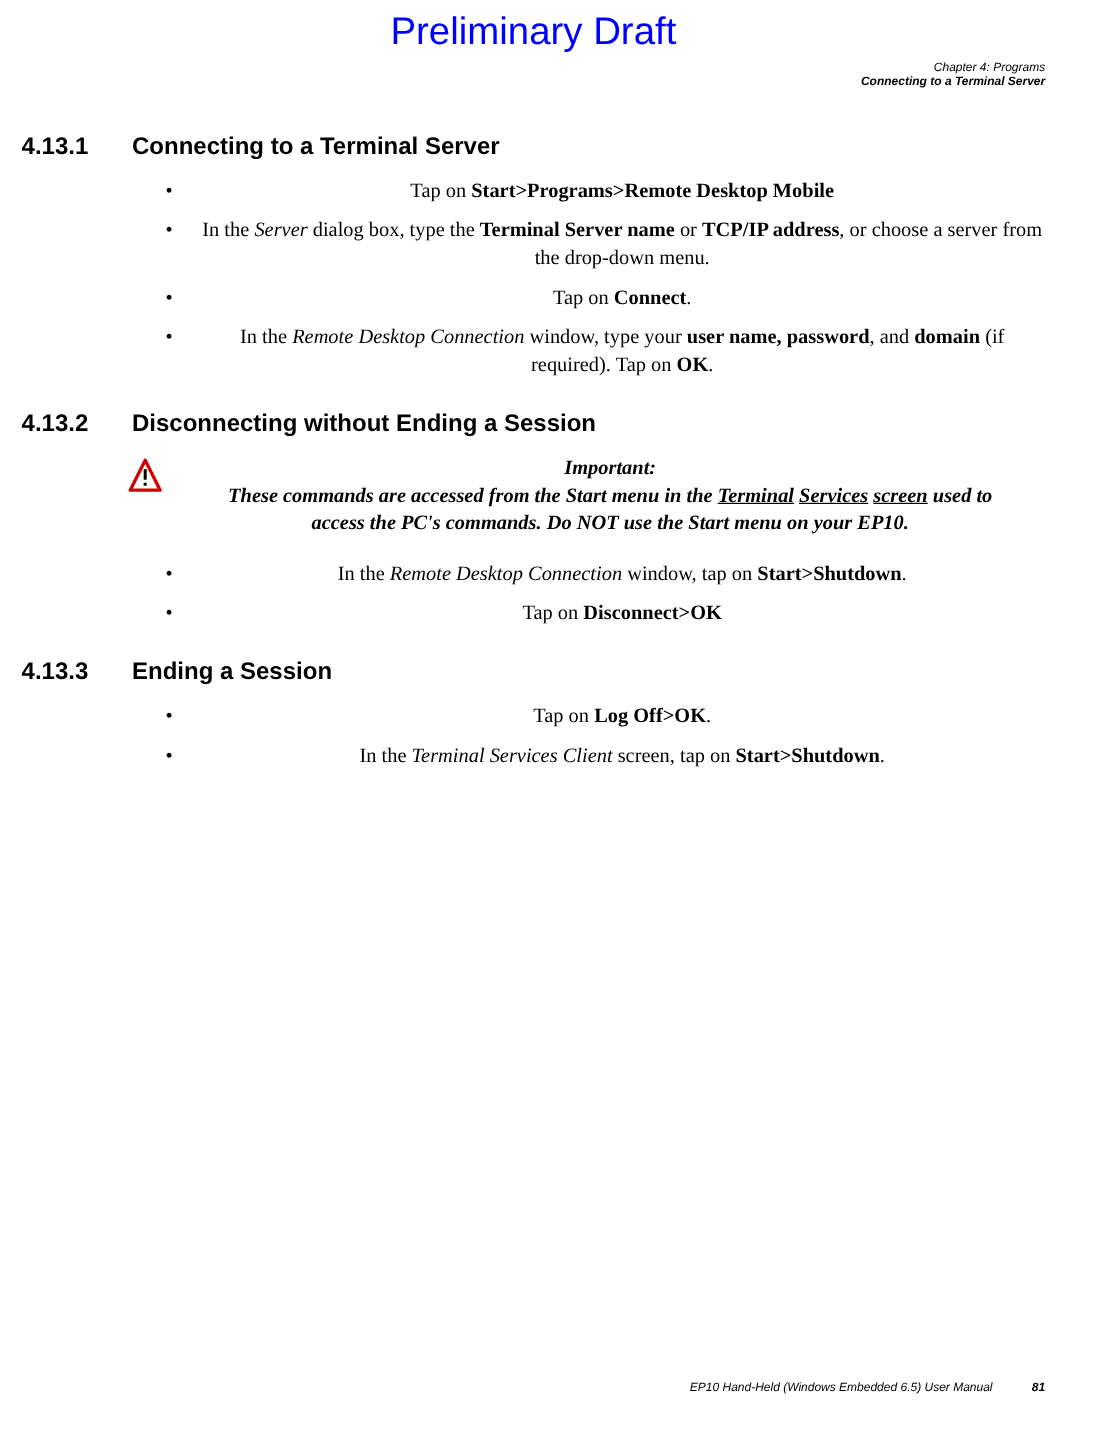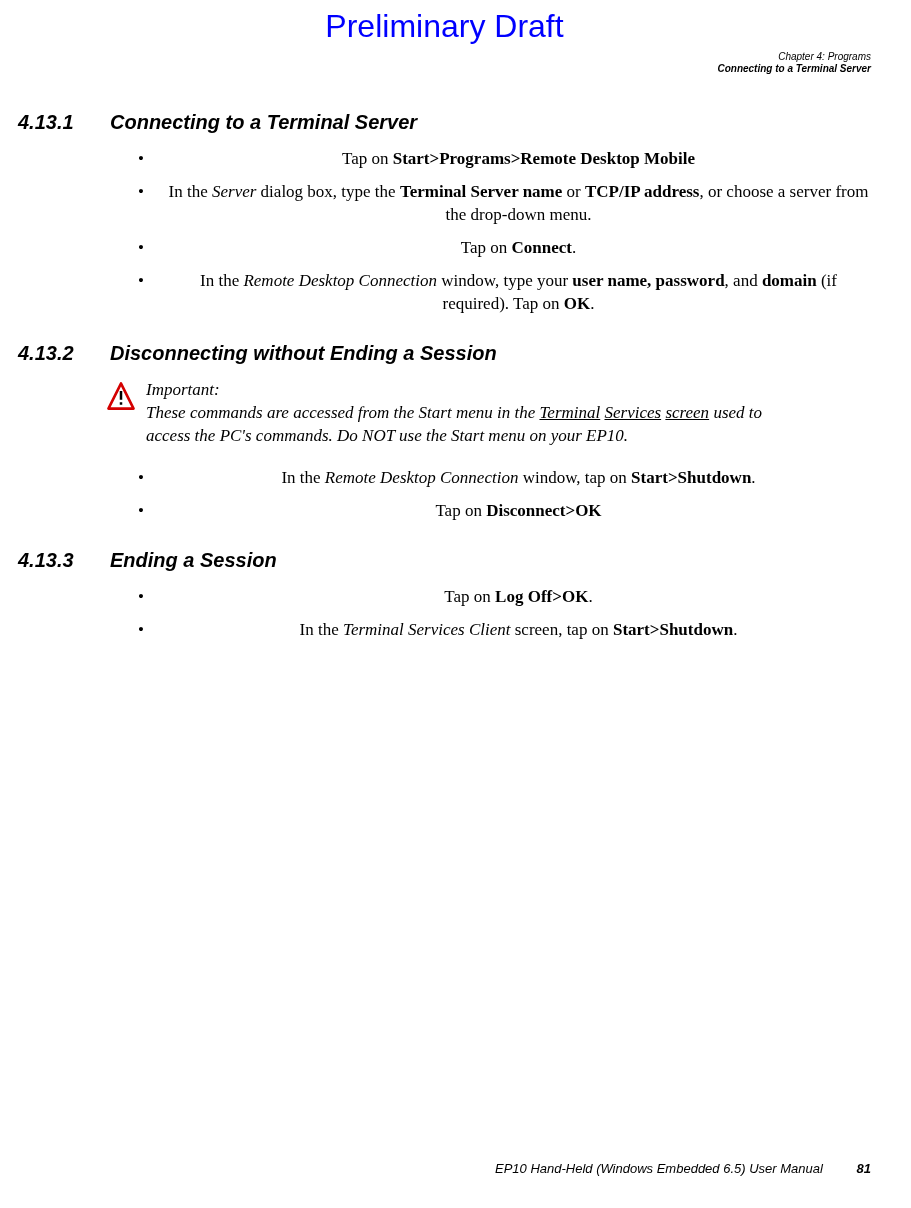--- a/index.html
+++ b/index.html
@@ -38,21 +38,20 @@
   .section {
     margin-bottom: 26px;
   }
   .section-heading {
     display: flex;
     align-items: center;
     font-family: "Trebuchet MS", Arial, sans-serif;
     font-weight: 700;
     font-size: 20px;
     margin-bottom: 14px;
-    font-style: italic;
   }
   .section-heading .sec-num {
     width: 92px;
     flex-shrink: 0;
   }
   ul.body-list {
     list-style: none;
     padding: 0;
     margin: 0 0 0 120px;
   }
@@ -80,41 +79,42 @@
     margin: 4px 0 20px 88px;
     font-family: "Times New Roman", Times, serif;
   }
   .important-block .warn {
     flex-shrink: 0;
     margin-right: 10px;
     margin-top: 2px;
   }
   .important-block .imp-body {
     font-style: italic;
-    font-weight: 400;
+    font-weight: 700;
     font-size: 17px;
     line-height: 1.35;
+    text-align: center;
   }
   .important-block .imp-label {
     display: inline-block;
     width: 105px;
   }
   .important-block .imp-wrap {
     display: inline-block;
     vertical-align: top;
     width: 640px;
   }
 
   .footer {
     position: absolute;
-    bottom: 32px;
+    bottom: 46px;
     right: 40px;
     font-family: "Trebuchet MS", Arial, sans-serif;
     font-style: italic;
-    font-size: 13px;
+    font-size: 10px;
   }
   .footer .pnum {
     font-weight: 700;
     margin-left: 30px;
   }
 </style>
 </head>
 <body>
 
 <div class="page">

